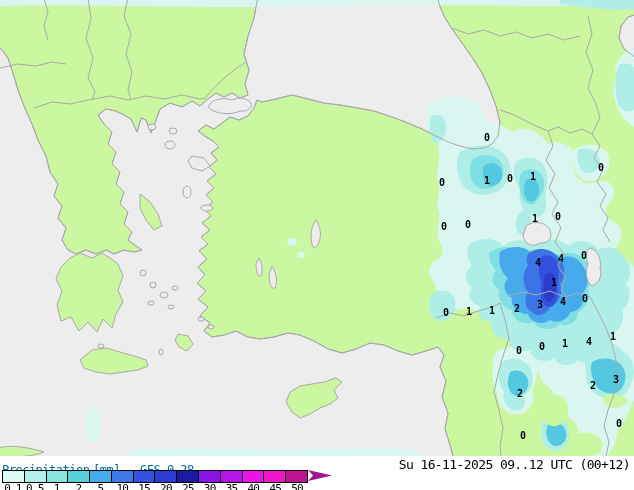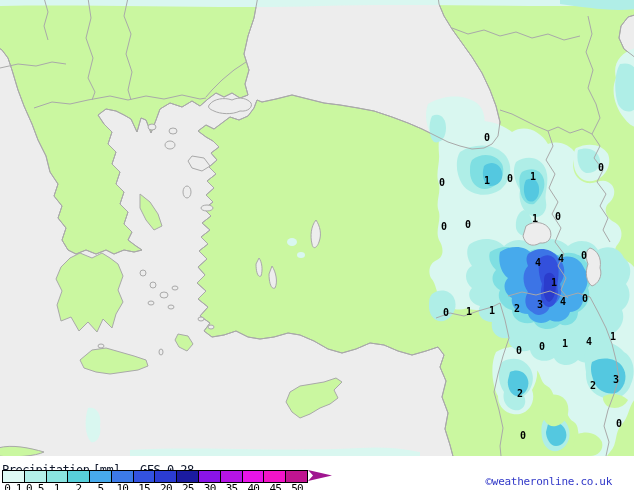--- a/index.html
+++ b/index.html
@@ -3,21 +3,21 @@
 <meta charset="utf-8">
 <style>
   html,body{margin:0;padding:0;background:#888;}
   .stage{position:relative;width:634px;height:490px;background:#ffffff;overflow:hidden;
          font-family:"DejaVu Sans Mono",monospace;}
   .map-wrap{position:absolute;left:0;top:0;width:634px;height:456px;}
   .map-wrap svg{display:block;}
   .pt-val{position:absolute;font:bold 10px "DejaVu Sans Mono",monospace;color:#000;
           transform:translate(-50%,-50%);line-height:1;}
   .legend-bar{position:absolute;left:0;top:456px;width:634px;height:34px;background:#fff;}
-  .lg-text{position:absolute;top:7px;font-size:12px;letter-spacing:-0.5px;color:#0f172a;white-space:pre;}
+  .lg-text{position:absolute;top:7px;font-size:12px;letter-spacing:-0.5px;color:#0369a1;white-space:pre;}
   .lg-title{left:2px;}
   .lg-unit{left:93px;}
   .lg-model{left:140px;}
   .dt-text{position:absolute;right:4px;top:1px;font-size:13px;letter-spacing:-0.6px;color:#000;white-space:pre;}
   .cp-text{position:absolute;right:22px;top:19px;font-size:11px;letter-spacing:-0.3px;color:#3239c8;}
   .colorbar{position:absolute;left:2px;top:14px;width:304px;height:11px;border:1px solid #000;
             display:flex;box-sizing:content-box;}
   .colorbar .seg{flex:1 1 0;}
   .colorbar .seg + .seg{border-left:1px solid #000;}
   .cb-arrow{position:absolute;left:308px;top:13px;}
@@ -181,21 +181,21 @@
         <span class="pt-val" style="left: 520px; top: 394px;">2</span>
         <span class="pt-val" style="left: 523px; top: 436px;">0</span>
         <span class="pt-val" style="left: 619px; top: 424px;">0</span>
       </div>
   </div>
 
   <div class="legend-bar">
     <span class="lg-text lg-title">Precipitation</span>
     <span class="lg-text lg-unit">[mm]</span>
     <span class="lg-text lg-model">GFS 0.28</span>
-    <span class="cp-text">©weatheronline.co.uk</span>
+    <span class="dt-text">Su 16-11-2025 09..12 UTC (00+12)</span>
     <div class="colorbar" id="colorbar">
         <div class="seg" style="background: rgb(222, 250, 244);"></div>
         <div class="seg" style="background: rgb(178, 240, 233);"></div>
         <div class="seg" style="background: rgb(138, 228, 224);"></div>
         <div class="seg" style="background: rgb(88, 208, 218);"></div>
         <div class="seg" style="background: rgb(71, 170, 236);"></div>
         <div class="seg" style="background: rgb(60, 122, 232);"></div>
         <div class="seg" style="background: rgb(51, 82, 224);"></div>
         <div class="seg" style="background: rgb(43, 60, 210);"></div>
         <div class="seg" style="background: rgb(27, 27, 160);"></div>

